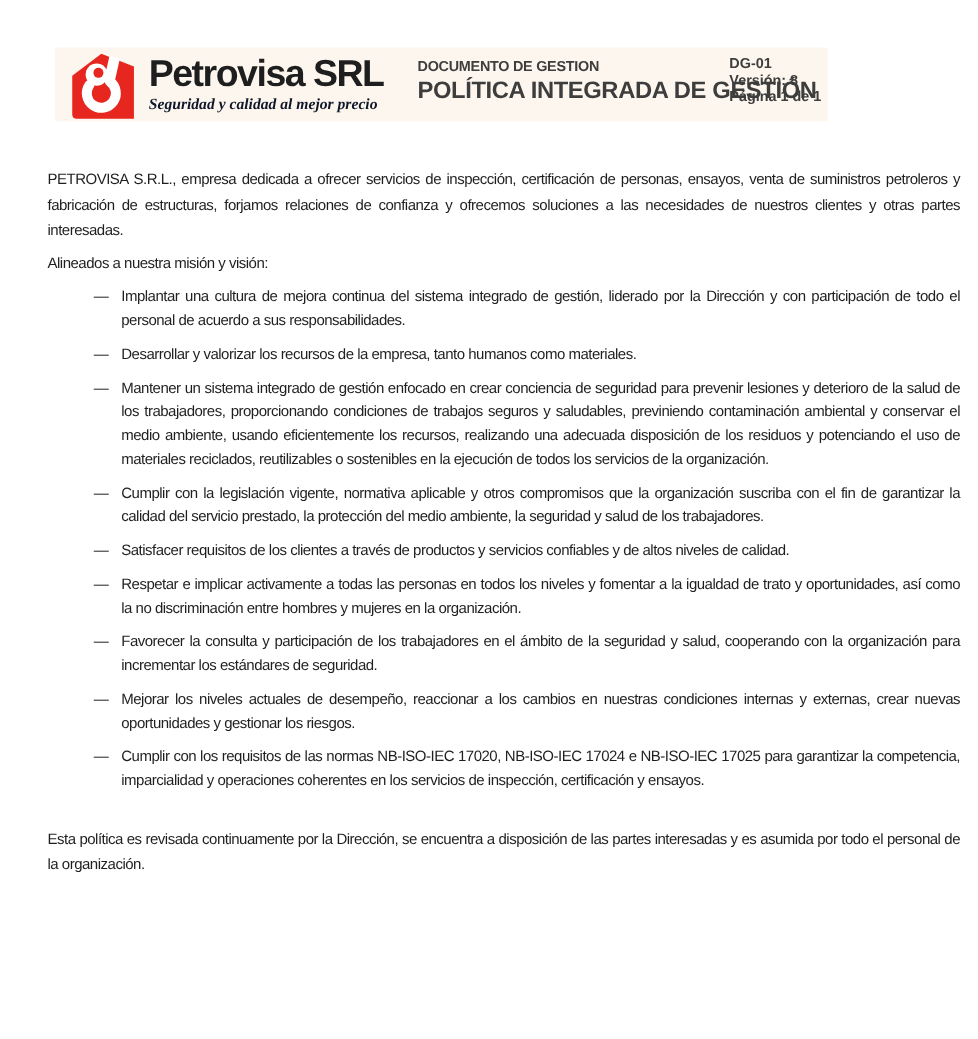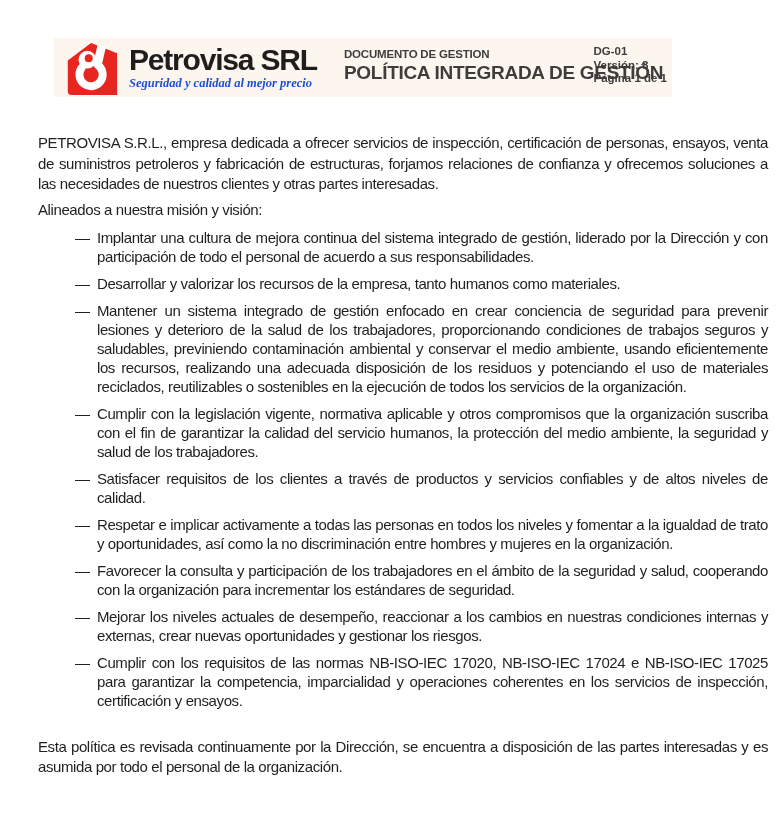--- a/index.html
+++ b/index.html
@@ -8,42 +8,42 @@
     width: 782px;
     height: 831px;
     background: #ffffff;
     overflow: hidden;
     font-family: "Liberation Sans", sans-serif;
   }
 
   
   .doc-header {
     position: absolute;
-    left: 54px;
+    left: 44px;
     top: 38px;
     width: 618px;
     height: 59px;
     background: #fdf6ee;
   }
   .logo-cell { position: absolute; left: 9px; top: 3px; height: 54px; }
   .logo-mark { position: absolute; left: 0; top: 1px; width: 58px; height: 54px; }
   .logo-text { position: absolute; left: 66px; top: 3px; white-space: nowrap; }
   .company-name {
     font-size: 30px;
     font-weight: bold;
     letter-spacing: -1.2px;
     color: #1e1e1e;
     line-height: 32px;
   }
   .tagline {
     font-family: "Liberation Serif", serif;
     font-style: italic;
     font-weight: bold;
     font-size: 12.5px;
-    color: #1d4ed8;
+    color: #0f172a;
     margin-top: 0px;
   }
   .title-cell {
     position: absolute;
     left: 290px;
     top: 10px;
     width: 280px;
     text-align: left;
     color: #3d3d3d;
   }
@@ -69,21 +69,21 @@
     color: #3d3d3d;
   }
 
   
   .doc-body {
     position: absolute;
     left: 38px;
     top: 97px;
     width: 730px;
     color: #1f1f1f;
-    font-size: 15px;
+    font-size: 12px;
     letter-spacing: -0.4px;
   }
   .intro {
     margin: 36px 0 0 0;
     line-height: 20.5px;
     text-align: justify;
   }
   .section-heading {
     margin: 5px 0 0 0;
     line-height: 20px;
@@ -148,21 +148,21 @@
       <div class="bullet">
         <span class="dash">—</span>
         <span class="btext">Desarrollar y valorizar los recursos de la empresa, tanto humanos como materiales.</span>
       </div>
       <div class="bullet">
         <span class="dash">—</span>
         <span class="btext">Mantener un sistema integrado de gestión enfocado en crear conciencia de seguridad para prevenir lesiones y deterioro de la salud de los trabajadores, proporcionando condiciones de trabajos seguros y saludables, previniendo contaminación ambiental y conservar el medio ambiente, usando eficientemente los recursos, realizando una adecuada disposición de los residuos y potenciando el uso de materiales reciclados, reutilizables o sostenibles en la ejecución de todos los servicios de la organización.</span>
       </div>
       <div class="bullet">
         <span class="dash">—</span>
-        <span class="btext">Cumplir con la legislación vigente, normativa aplicable y otros compromisos que la organización suscriba con el fin de garantizar la calidad del servicio humanos, la protección del medio ambiente, la seguridad y salud de los trabajadores.</span>
+        <span class="btext">Cumplir con la legislación vigente, normativa aplicable y otros compromisos que la organización suscriba con el fin de garantizar la calidad del servicio prestado, la protección del medio ambiente, la seguridad y salud de los trabajadores.</span>
       </div>
       <div class="bullet">
         <span class="dash">—</span>
         <span class="btext">Satisfacer requisitos de los clientes a través de productos y servicios confiables y de altos niveles de calidad.</span>
       </div>
       <div class="bullet">
         <span class="dash">—</span>
         <span class="btext">Respetar e implicar activamente a todas las personas en todos los niveles y fomentar a la igualdad de trato y oportunidades, así como la no discriminación entre hombres y mujeres en la organización.</span>
       </div>
       <div class="bullet">

